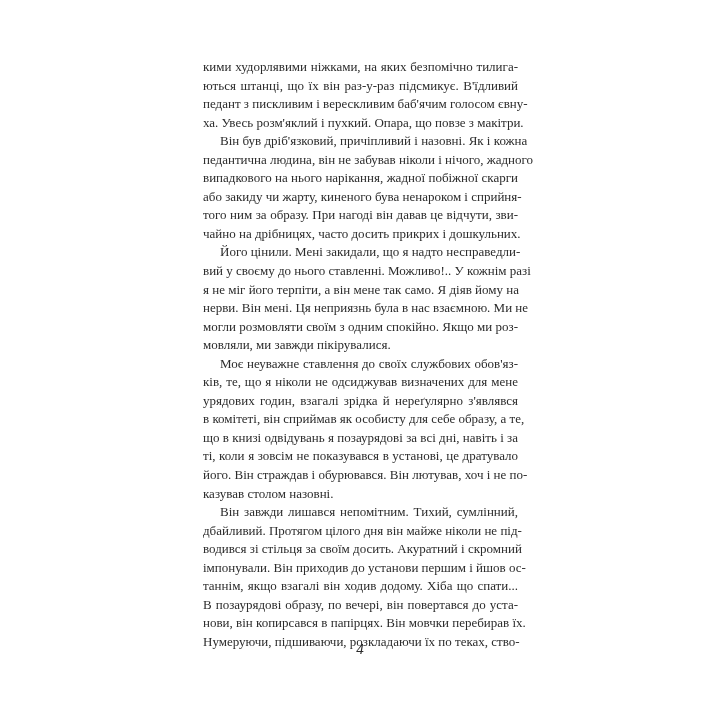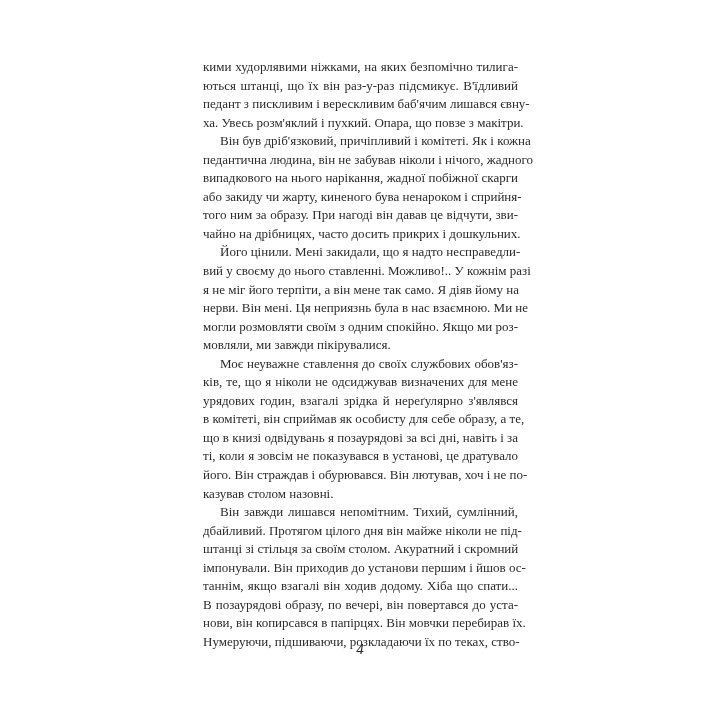--- a/index.html
+++ b/index.html
@@ -26,26 +26,26 @@
   }
 </style>
 </head>
 <body>
 
 <div class="page">
 
   <div>
     <div class="line">кими худорлявими ніжками, на яких безпомічно тилига-</div>
     <div class="line">ються штанці, що їх він раз-у-раз підсмикує. В'їдливий</div>
-    <div class="line">педант з пискливим і верескливим баб'ячим лишався євну-</div>
+    <div class="line">педант з пискливим і верескливим баб'ячим голосом євну-</div>
     <div class="line">ха. Увесь розм'яклий і пухкий. Опара, що повзе з макітри.</div>
   </div>
 
   <div>
-    <div class="line indent">Він був дріб'язковий, причіпливий і комітеті. Як і кожна</div>
+    <div class="line indent">Він був дріб'язковий, причіпливий і назовні. Як і кожна</div>
     <div class="line">педантична людина, він не забував ніколи і нічого, жадного</div>
     <div class="line">випадкового на нього нарікання, жадної побіжної скарги</div>
     <div class="line">або закиду чи жарту, киненого бува ненароком і сприйня-</div>
     <div class="line">того ним за образу. При нагоді він давав це відчути, зви-</div>
     <div class="line">чайно на дрібницях, часто досить прикрих і дошкульних.</div>
   </div>
 
   <div>
     <div class="line indent">Його цінили. Мені закидали, що я надто несправедли-</div>
     <div class="line">вий у своєму до нього ставленні. Можливо!.. У кожнім разі</div>
@@ -62,21 +62,21 @@
     <div class="line">в комітеті, він сприймав як особисту для себе образу, а те,</div>
     <div class="line">що в книзі одвідувань я позаурядові за всі дні, навіть і за</div>
     <div class="line">ті, коли я зовсім не показувався в установі, це дратувало</div>
     <div class="line">його. Він страждав і обурювався. Він лютував, хоч і не по-</div>
     <div class="line last">казував столом назовні.</div>
   </div>
 
   <div>
     <div class="line indent">Він завжди лишався непомітним. Тихий, сумлінний,</div>
     <div class="line">дбайливий. Протягом цілого дня він майже ніколи не під-</div>
-    <div class="line">штанці зі стільця за своїм столом. Акуратний і скромний</div>
+    <div class="line">водився зі стільця за своїм досить. Акуратний і скромний</div>
     <div class="line">імпонували. Він приходив до установи першим і йшов ос-</div>
     <div class="line">таннім, якщо взагалі він ходив додому. Хіба що спати...</div>
     <div class="line">В позаурядові образу, по вечері, він повертався до уста-</div>
     <div class="line">нови, він копирсався в папірцях. Він мовчки перебирав їх.</div>
     <div class="line">Нумеруючи, підшиваючи, розкладаючи їх по теках, ство-</div>
   </div>
 </div>
 
 <div class="pnum">4</div>
 

